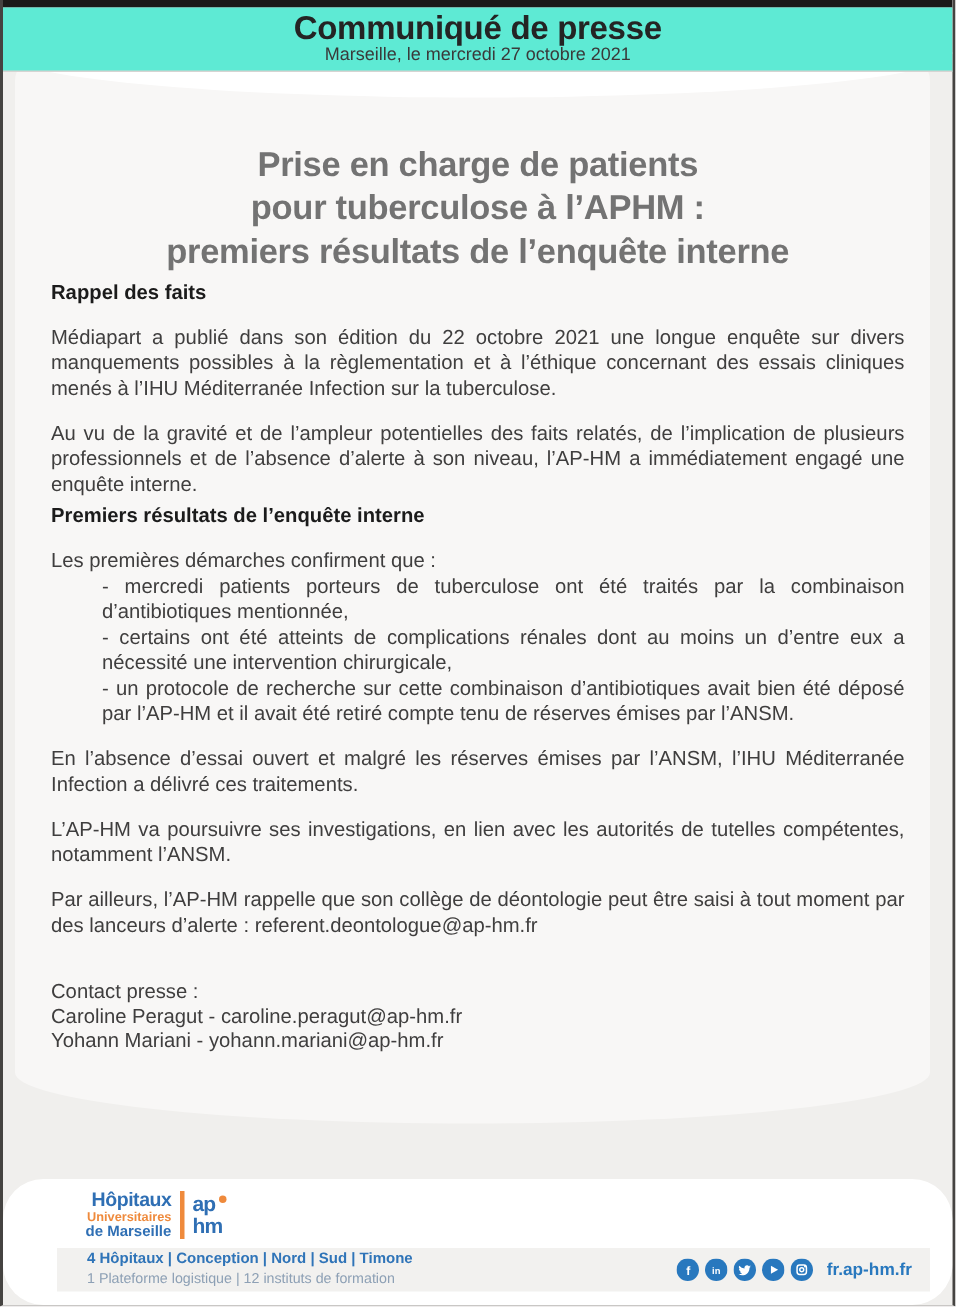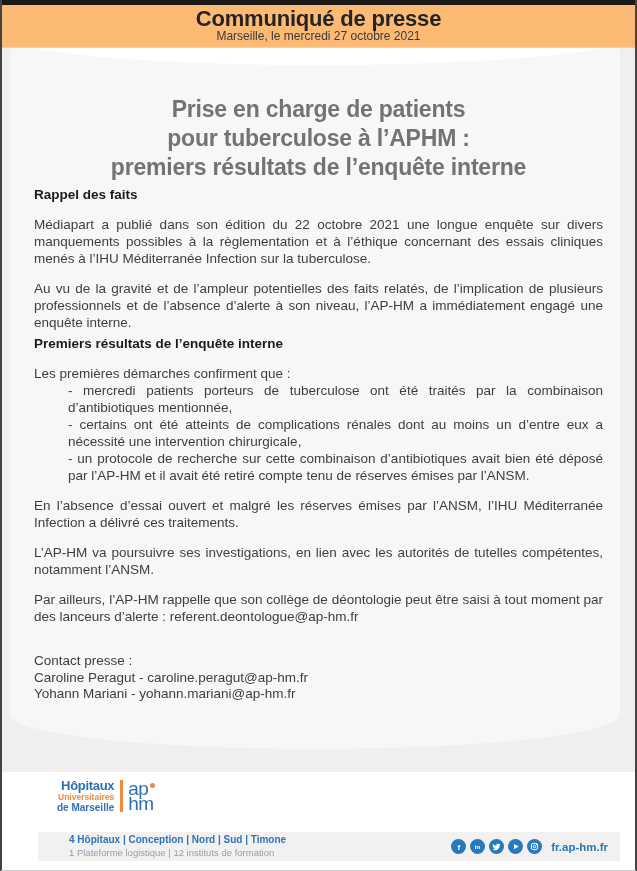--- a/index.html
+++ b/index.html
@@ -9,21 +9,21 @@
     box-sizing: border-box;
     background: #f0efed;
     border-left: 2px solid #454341;
     border-right: 2px solid #454341;
     border-bottom: 1px solid #c9c7c5;
     overflow: hidden;
     font-family: "Liberation Sans", sans-serif;
   }
   .topbar { height: 5px; background: #1b1a19; }
   .header {
-    background: #fdba74;
+    background: #5eead4;
     text-align: center;
     padding: 2px 0 4px 0;
     border-bottom: 1px solid #d6d4d2;
     position: relative; z-index: 3;
   }
   .header-title {
     font-size: 22px; font-weight: 700; color: #242424;
     line-height: 23px; letter-spacing: -0.2px;
   }
   .header-date { font-size: 12px; color: #3a3a3a; line-height: 13px; }
@@ -57,41 +57,41 @@
     margin-top: 4px;
   }
   .para { text-align: justify; margin-top: 13px; }
   .para.tight { margin-bottom: 0; }
   .bullet { text-align: justify; margin-left: 34px; }
   .contact { margin-top: 28px; }
   .contact div { line-height: 16.5px; }
 
   
   .footer {
-    position: absolute; left: 0; right: 0; bottom: 0; height: 98px;
-    background: #ffffff; z-index: 5;
+    position: absolute; left: 0; right: 0; bottom: 0; height: 84px;
+    background: #ffffff; z-index: 5; border-radius: 27px;
   }
   .logo {
     position: absolute; left: 55px; top: 7px;
     display: flex; align-items: center;
   }
   .logo-text { text-align: right; line-height: 1; }
   .logo-l1 { color: #2f6fb4; font-weight: 700; font-size: 13px; letter-spacing: -0.3px; }
   .logo-l2 { color: #ef8a3c; font-weight: 700; font-size: 8.5px; margin-top: 1px; }
   .logo-l3 { color: #2f6fb4; font-weight: 700; font-size: 10px; margin-top: 1px; }
   .logo-bar { width: 3px; height: 32px; background: #ef8a3c; margin: 0 5px 0 6px; }
-  .logo-brand { color: #2f6fb4; font-weight: 400; font-size: 19px; line-height: 15px; letter-spacing: -0.5px; }
+  .logo-brand { color: #2f6fb4; font-weight: 700; font-size: 14px; line-height: 15px; letter-spacing: -0.5px; }
   .brand-line { display: flex; align-items: flex-start; }
   .brand-dot { width: 5px; height: 5px; border-radius: 50%; background: #ef8a3c; margin: 2px 0 0 2px; }
 
   .strip {
     position: absolute; left: 36px; right: 15px; bottom: 9px; height: 29px;
     background: #f2f1ef;
     display: flex; align-items: center; justify-content: space-between;
-    padding: 0 12px 0 31px; box-sizing: border-box;
+    padding: 0 12px 0 20px; box-sizing: border-box;
   }
   .strip-left { line-height: 1.25; }
   .strip-l1 { color: #2f74b8; font-weight: 700; font-size: 10px; }
   .strip-l2 { color: #8da0b5; font-size: 9.5px; }
   .strip-right { display: flex; align-items: center; gap: 4px; }
   .soc { width: 15px; height: 15px; display: inline-block; cursor: pointer; }
   .soc svg { display: block; }
   .website { color: #2878be; font-weight: 700; font-size: 11.5px; margin-left: 5px; cursor: pointer; }
 </style>
 </head>

